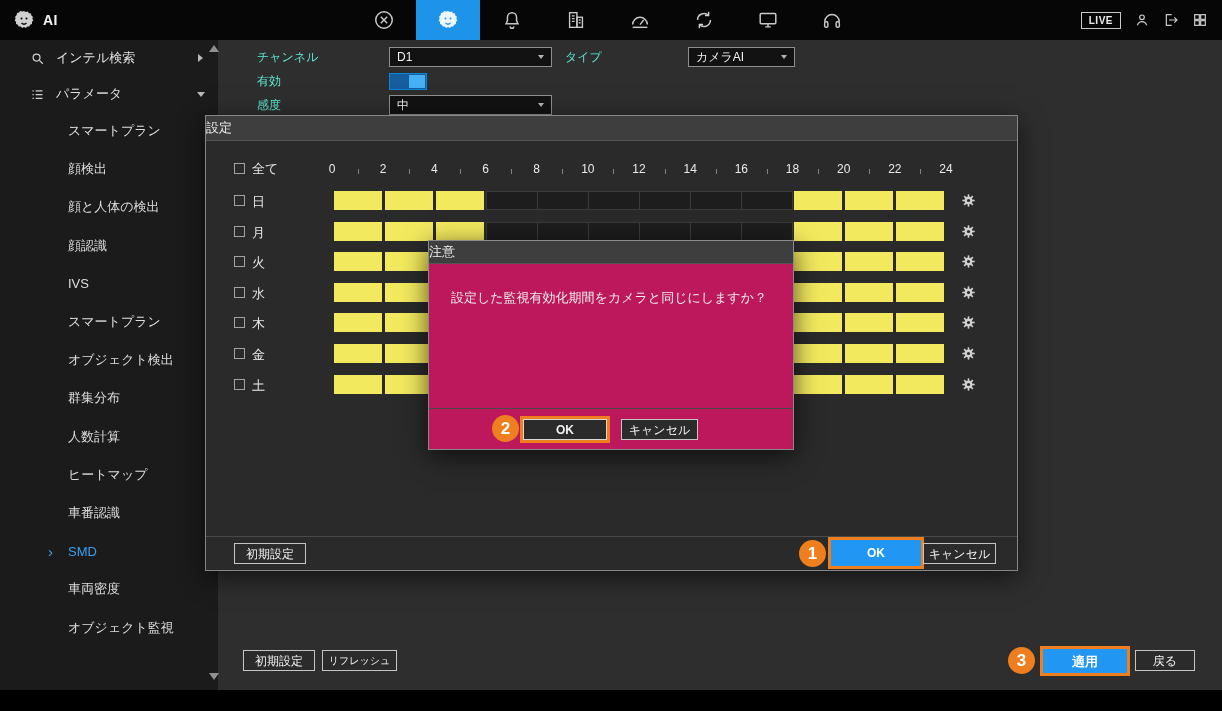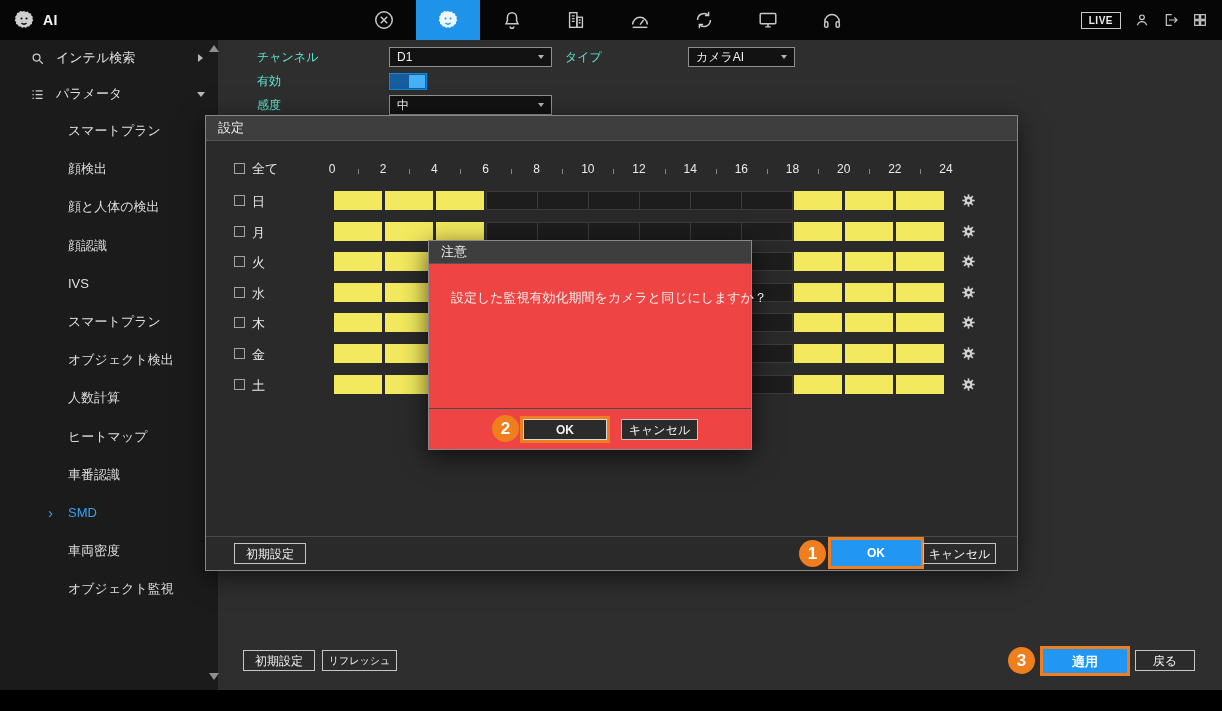--- a/index.html
+++ b/index.html
@@ -44,39 +44,39 @@
   
   .btn{position:absolute;display:flex;align-items:center;justify-content:center;font-size:12px;color:#f2f2f2;background:#2b2b2b;border:1px solid #c5c5c5;cursor:pointer;font-family:inherit;line-height:1}
   .btn.blue{background:#2196f3;border:1px solid #2196f3;color:#fff;font-weight:bold}
   .annot{box-shadow:0 0 0 3px #ee7e1e}
   .ft-default{left:25px;top:610px;width:72px;height:21px}
   .ft-refresh{left:104px;top:610px;width:75px;height:21px;font-size:10px}
   .ft-apply{left:825px;top:609px;width:84px;height:24px;font-size:13px}
   .ft-back{left:917px;top:610px;width:60px;height:21px}
 
   
-  .modal-title{height:25px;background:#3e3e3e;border-bottom:1px solid #555;display:flex;align-items:center;padding-left:12px;font-size:13px;color:#ededed}
+  .modal-title{height:25px;background:#3e3e3e;border-bottom:1px solid #555;display:flex;align-items:center;padding-left:0;font-size:13px;color:#ededed}
   .sched-modal{position:absolute;left:205px;top:115px;width:813px;height:456px;background:#2a2a2a;border:1px solid #868686;z-index:5;box-shadow:0 6px 24px rgba(0,0,0,.6)}
   .sched-body{position:absolute;left:0;top:25px;right:0;bottom:0}
   .checkbox{position:absolute;width:11px;height:11px;border:1px solid #a3a3a3;background:transparent;cursor:pointer}
   .all-label{position:absolute;left:46px;top:19px;font-size:13px;color:#e8e8e8}
   .hour-label{position:absolute;top:21px;transform:translateX(-50%);font-size:12px;color:#eaeaea}
   .hour-tick{position:absolute;top:28px;width:1px;height:5px;background:#848484}
   .day-row{position:absolute;left:0;width:100%;height:20px}
   .day-label{position:absolute;left:46px;top:2px;font-size:13px;color:#e8e8e8}
   .track{position:absolute;left:126px;top:0;width:615px;height:19px}
   .cell{position:absolute;top:0;height:19px}
   .cell.off{background:#1d1d1d;border:1px solid #3b3b3b}
   .gear{position:absolute;left:756px;top:3px;cursor:pointer;line-height:0}
   .sched-sep{position:absolute;left:0;width:100%;top:395px;height:1px;background:#4a4a4a}
   .sched-default{left:28px;top:402px;width:72px;height:21px}
   .sched-ok{left:625px;top:399px;width:90px;height:26px}
   .sched-cancel{left:717px;top:402px;width:73px;height:21px}
 
-  .confirm-modal{position:absolute;left:428px;top:240px;width:324px;height:210px;background:#ef4444;border:1px solid #8a8a8a;z-index:10;box-shadow:0 6px 24px rgba(0,0,0,.65)}
+  .confirm-modal{position:absolute;left:428px;top:240px;width:366px;height:210px;background:#be185d;border:1px solid #8a8a8a;z-index:10;box-shadow:0 6px 24px rgba(0,0,0,.65)}
   .confirm-modal .modal-title{height:23px}
   .confirm-msg{position:absolute;left:22px;top:48px;font-size:13px;color:#ededed;white-space:nowrap}
   .confirm-sep{position:absolute;left:0;width:100%;top:167px;height:1px;background:#4a4a4a}
   .confirm-ok{left:94px;top:178px;width:84px;height:21px;border:1px solid #d8d8d8;font-weight:bold}
   .confirm-cancel{left:192px;top:178px;width:77px;height:21px}
 
   
   .step-circle{position:absolute;width:27px;height:27px;border-radius:50%;background:#ee7e1e;color:#fff;font-weight:bold;font-size:17px;display:flex;align-items:center;justify-content:center;z-index:30}
   .step-1{left:799px;top:540px}
   .step-2{left:492px;top:415px}
@@ -206,20 +206,23 @@
         <span>顔認識</span>
       </div>
       <div class="side-item">
         <span>IVS</span>
       </div>
       <div class="side-item">
         <span>スマートプラン</span>
       </div>
       <div class="side-item">
         <span>オブジェクト検出</span>
+      </div>
+      <div class="side-item">
+        <span>群集分布</span>
       </div>
       <div class="side-item">
         <span>人数計算</span>
       </div>
       <div class="side-item">
         <span>ヒートマップ</span>
       </div>
       <div class="side-item">
         <span>車番認識</span>
       </div>

